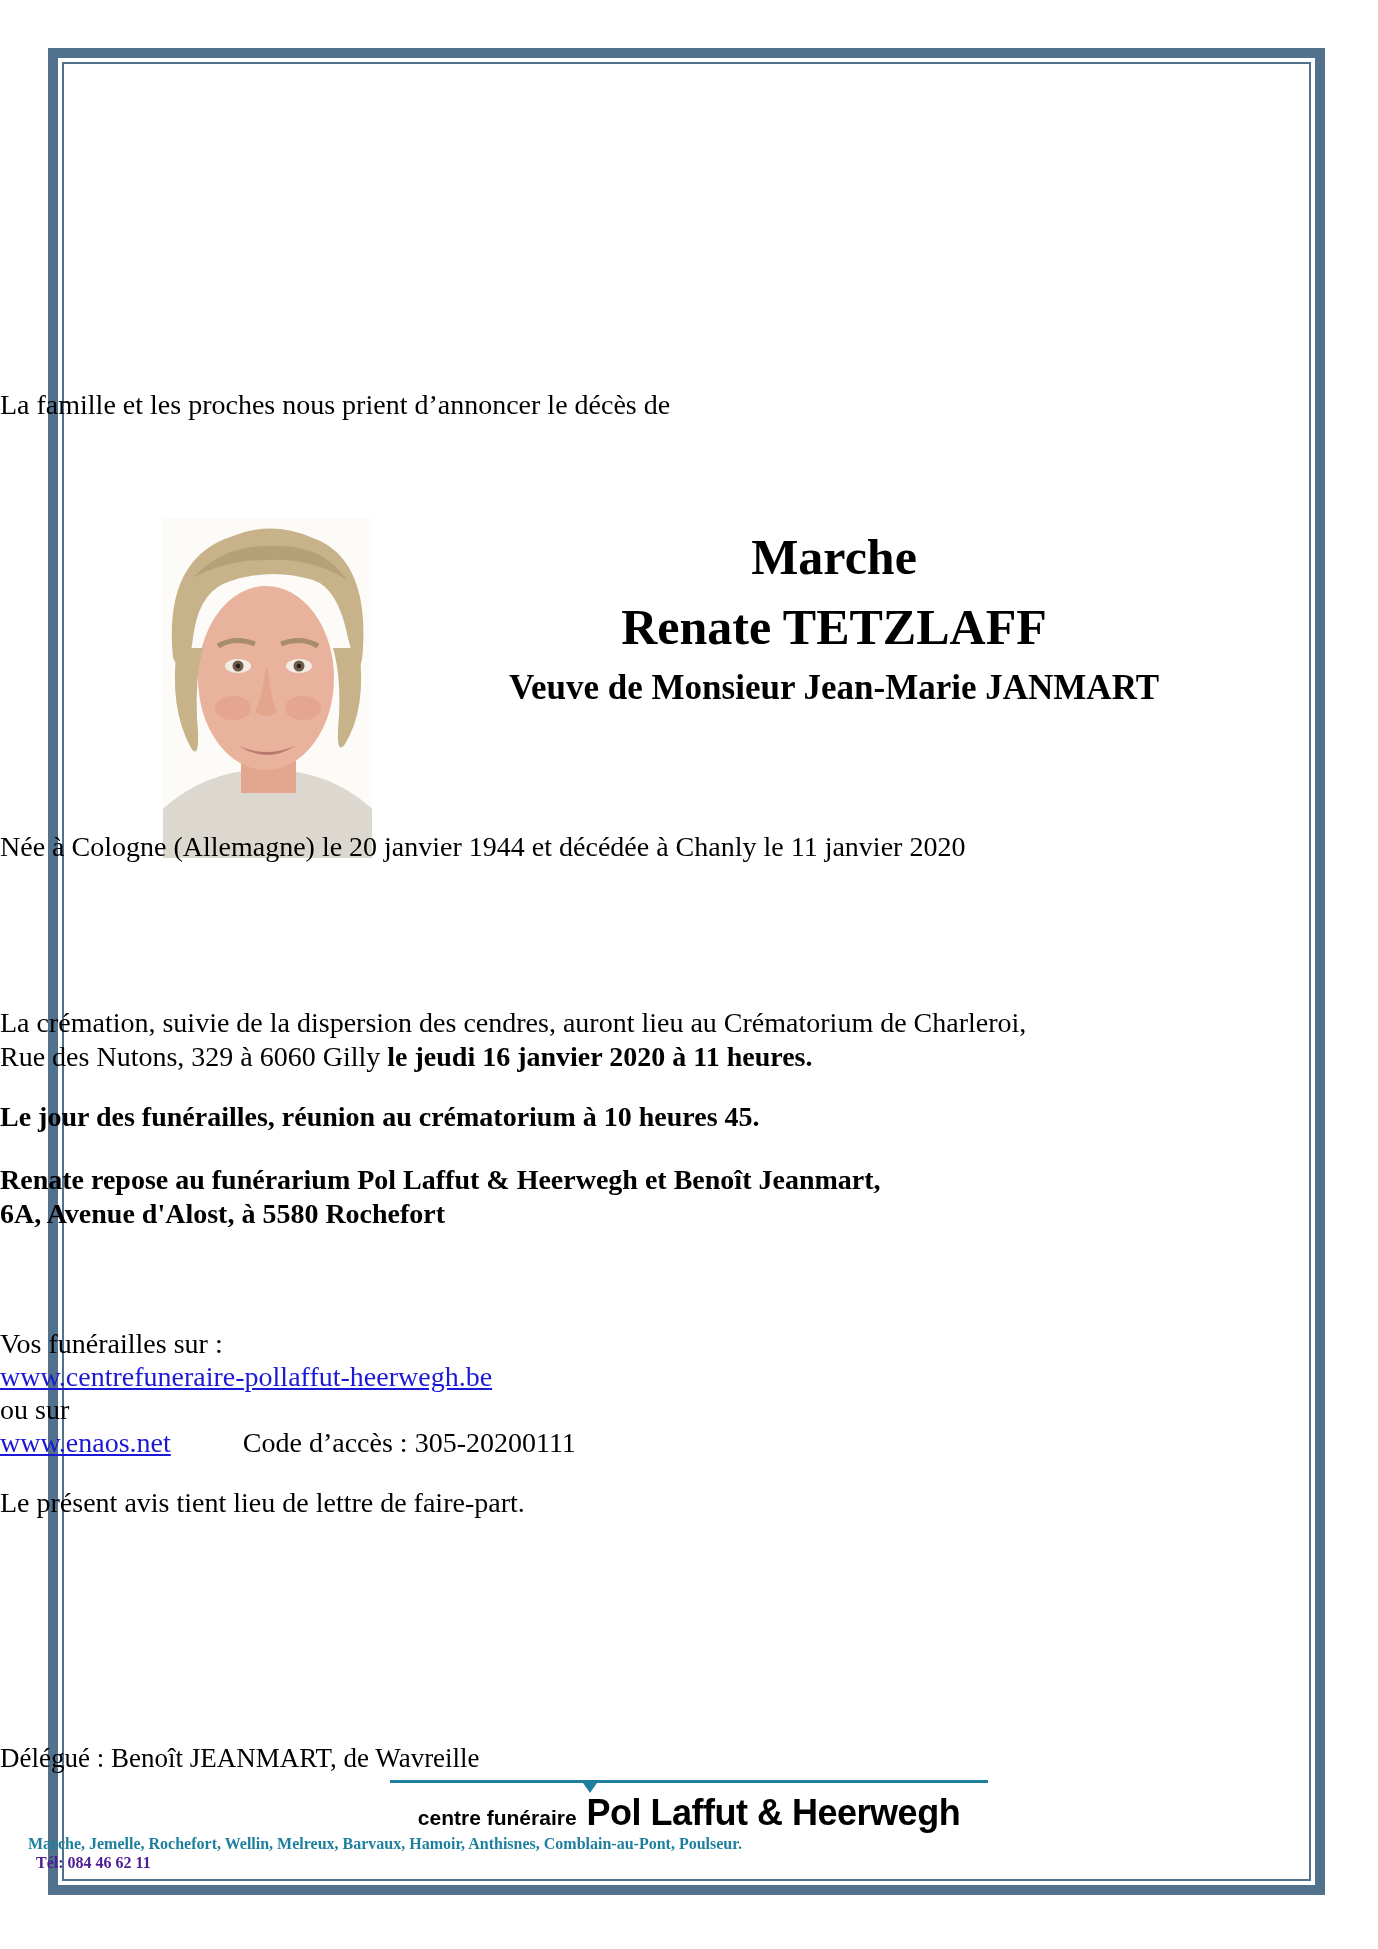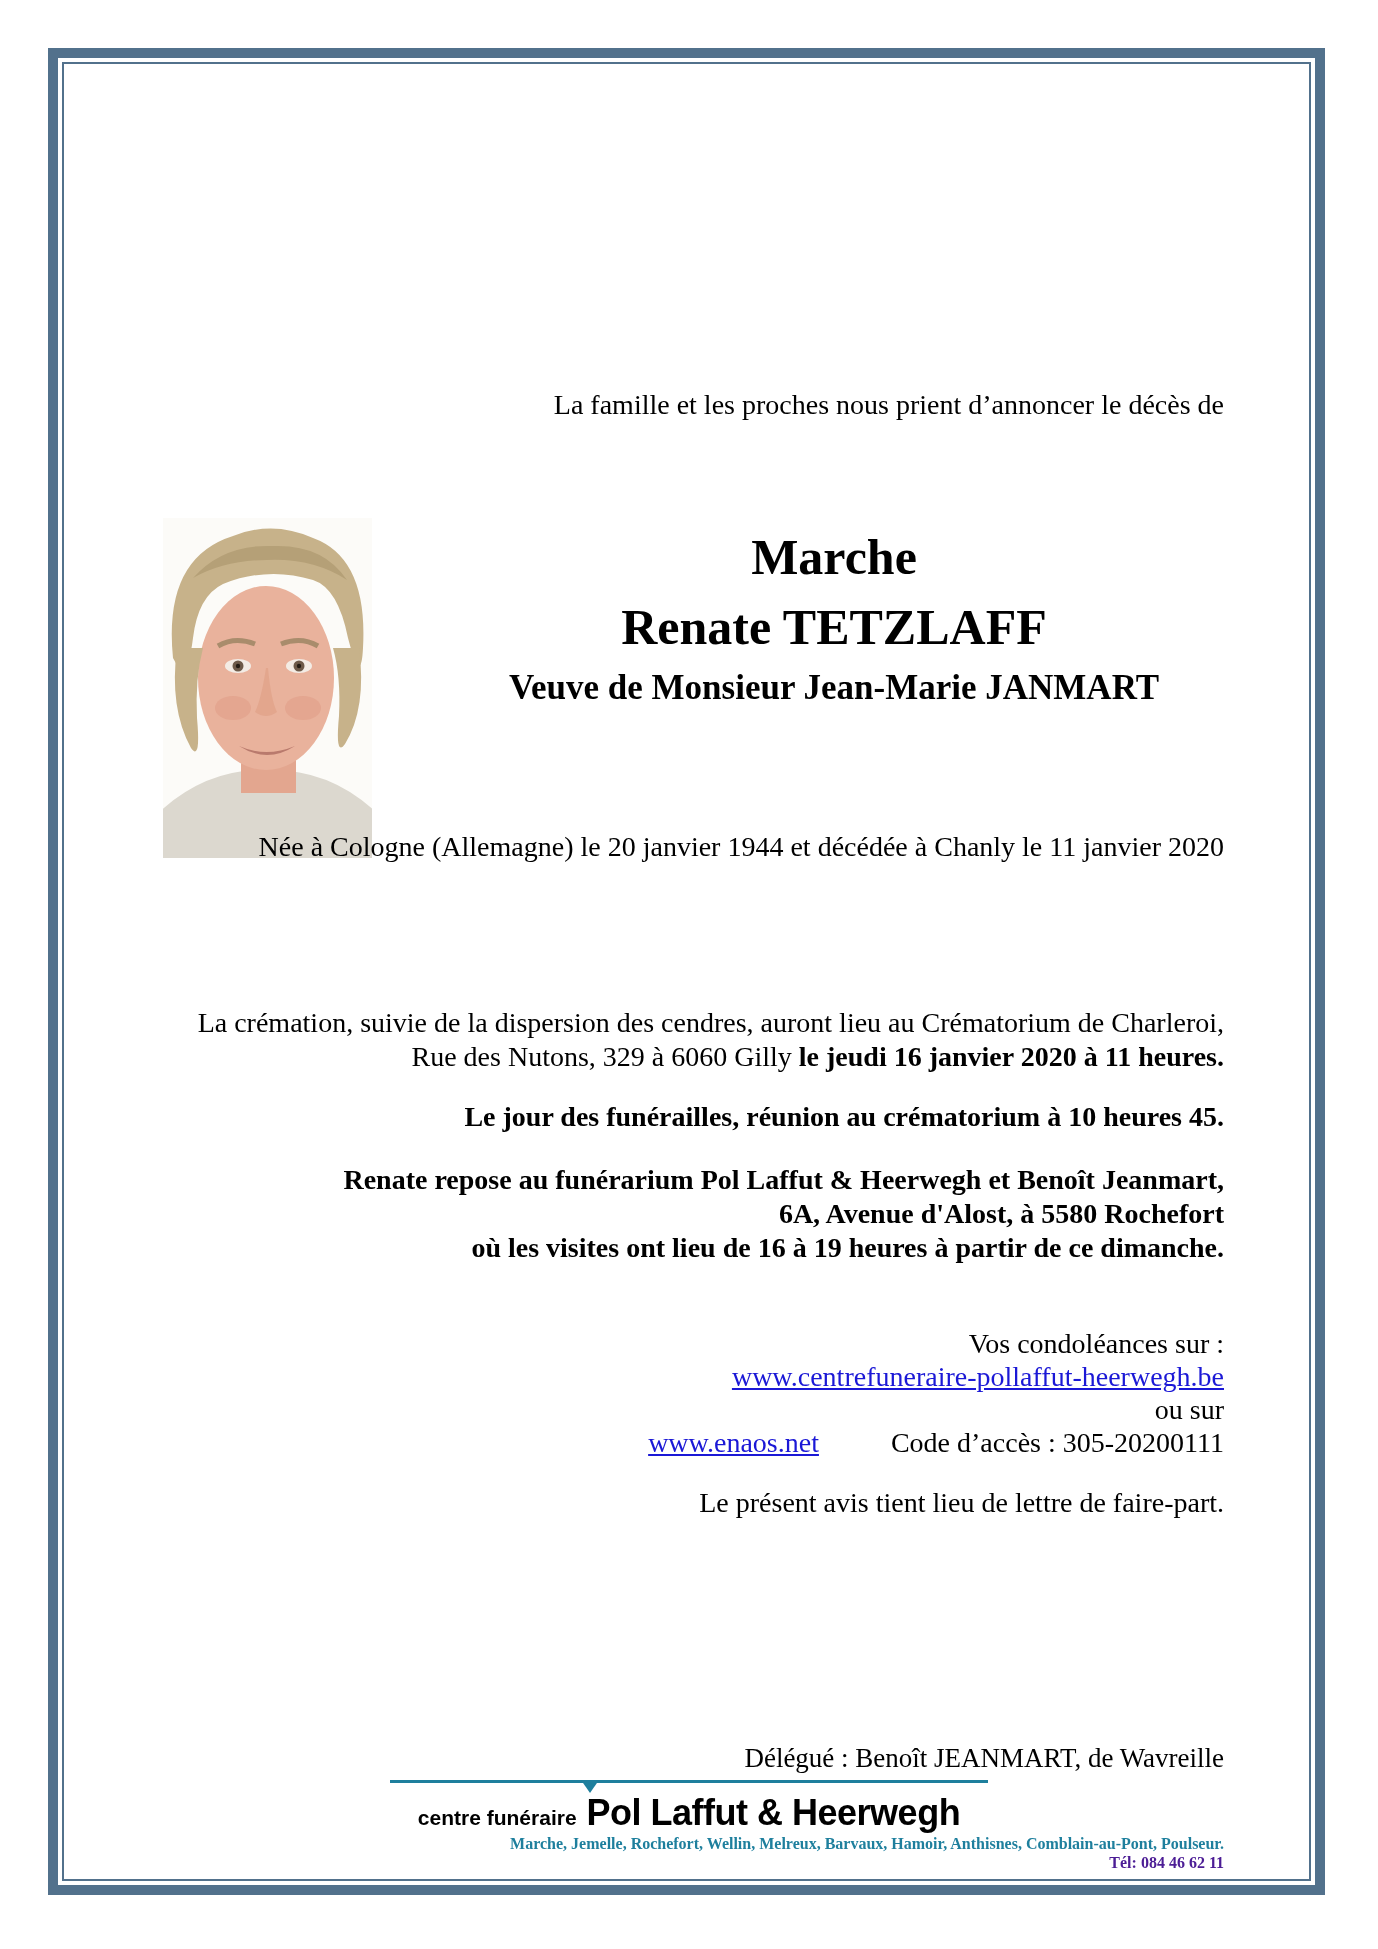--- a/index.html
+++ b/index.html
@@ -14,21 +14,21 @@
   .frame-outer {
     position: absolute; left: 48px; top: 48px;
     width: 1277px; height: 1847px;
     border: 10px solid #52718c;
   }
   .frame-inner {
     position: absolute; left: 4px; top: 4px; right: 4px; bottom: 4px;
     border: 2px solid #52718c;
   }
   
-  .abs { position: absolute; left: 0; width: 1224px; text-align: right; }
+  .abs { position: absolute; left: 0; width: 1224px; text-align: left; }
   .t-body   { font-size: 28px; line-height: 34px; }
   .t-bold   { font-weight: bold; }
   .intro        { top: 388px; }
   .birthdeath   { top: 830px; }
   .cremation    { top: 1006px; }
   .funeralmeet  { top: 1100px; font-weight: bold; }
   .repose       { top: 1163px; font-weight: bold; }
   .condolences  { top: 1327px; }
   .condolences .line { line-height: 33px; }
   .notice       { top: 1486px; }
@@ -126,25 +126,24 @@
 <div class="abs t-body cremation">
   <div>La crémation, suivie de la dispersion des cendres, auront lieu au Crématorium de Charleroi,</div>
   <div><span>Rue des Nutons, 329 à 6060 Gilly </span><span class="t-bold">le jeudi 16 janvier 2020 à 11 heures.</span></div>
 </div>
 
 <div class="abs t-body funeralmeet">Le jour des funérailles, réunion au crématorium à 10 heures 45.</div>
 
 <div class="abs t-body repose">
   <div>Renate repose au funérarium Pol Laffut &amp; Heerwegh et Benoît Jeanmart,</div>
   <div>6A, Avenue d'Alost, à 5580 Rochefort</div>
-  <div>où les visites ont lieu de 16 à 19 heures à partir de ce dimanche.</div>
 </div>
 
 <div class="abs t-body condolences">
-  <div class="line">Vos condoléances sur :</div>
+  <div class="line">Vos funérailles sur :</div>
   <div class="line"><a class="doc-link">www.centrefuneraire-pollaffut-heerwegh.be</a></div>
   <div class="line">ou sur</div>
   <div class="line enaos-row"><a class="doc-link">www.enaos.net</a><span class="code">Code d’accès : 305-20200111</span></div>
 </div>
 
 <div class="abs t-body notice">Le présent avis tient lieu de lettre de faire-part.</div>
 
 <div class="abs delegate">Délégué : Benoît JEANMART, de Wavreille</div>
 
 <div class="teal-rule"></div>

